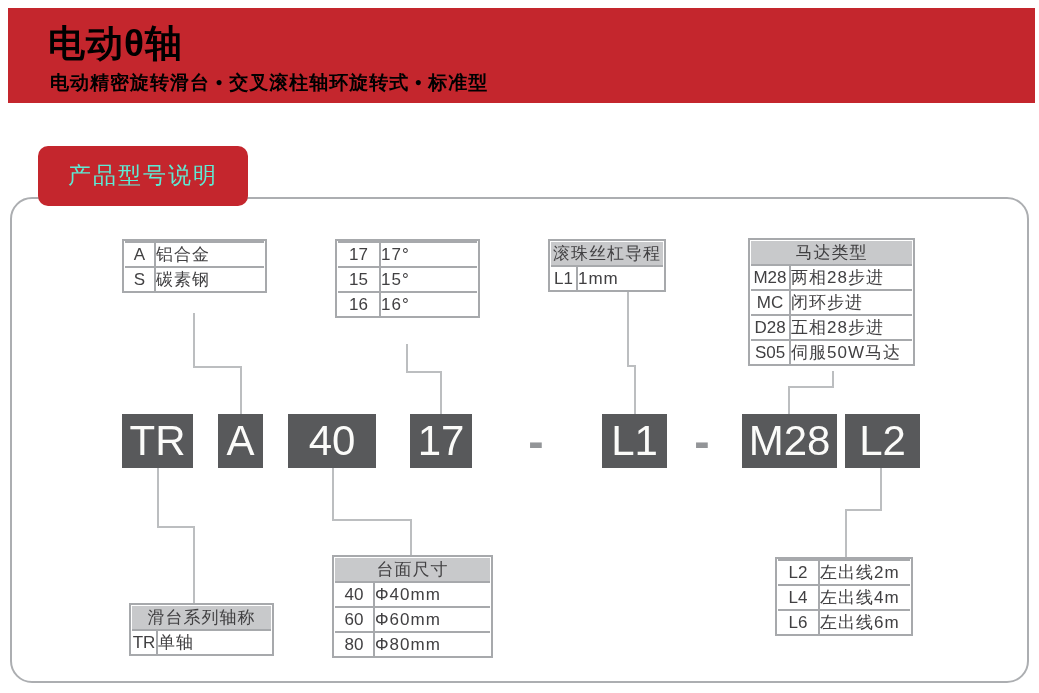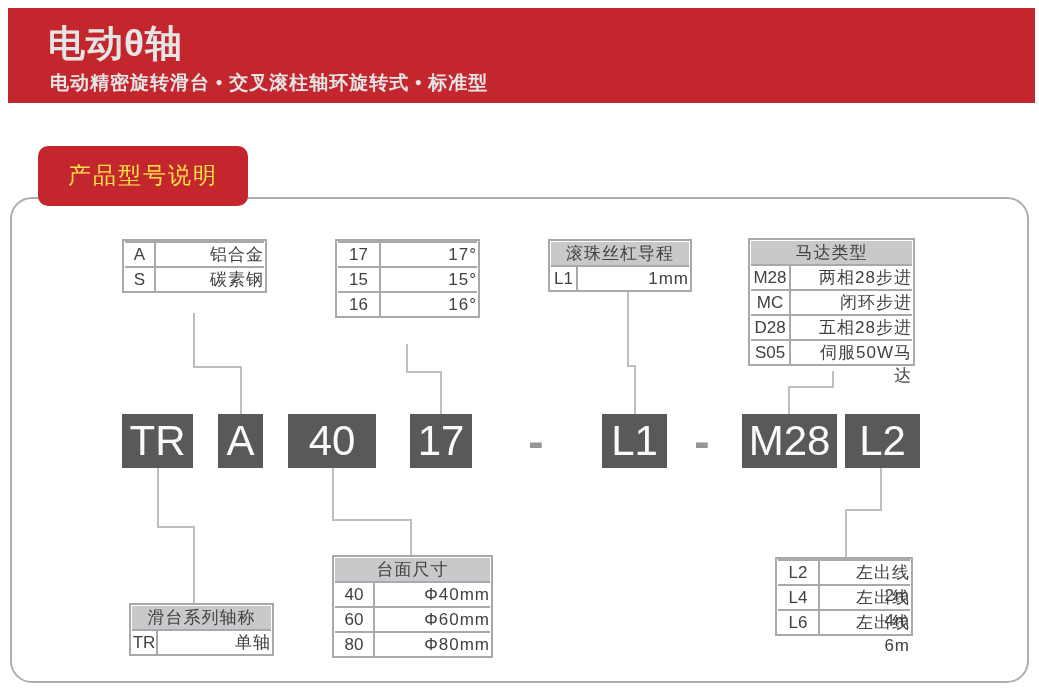--- a/index.html
+++ b/index.html
@@ -1,40 +1,40 @@
 <!DOCTYPE html>
 <html><head>
 <meta charset="utf-8">
 <style>
   * { margin:0; padding:0; box-sizing:border-box; }
   html,body { background:#fff; }
   body { font-family:"Liberation Sans","DejaVu Sans",sans-serif; }
   .page { position:relative; width:1039px; height:693px; background:#fff; overflow:hidden; }
 
   
-  .banner { position:absolute; left:8px; top:8px; width:1027px; height:95px; background:#C4262D; color:#e5e5e5; }
+  .banner { position:absolute; left:8px; top:8px; width:1027px; height:95px; background:#C4262D; color:#000000; }
   .banner-title { position:absolute; left:40px; top:11px; font-size:37px; font-weight:bold; letter-spacing:1px; }
   .banner-sub { position:absolute; left:42px; top:62px; font-size:19px; font-weight:600; letter-spacing:1px;font-family:Liberation Serif, serif; }
 
   
   .section-tab { position:absolute; left:38px; top:146px; width:210px; height:60px; background:#C4262D;
-                 border-radius:10px; color:#fde047; font-size:23px; font-weight:500; text-align:center;
+                 border-radius:10px; color:#5eead4; font-size:23px; font-weight:500; text-align:center;
                  line-height:58px; letter-spacing:2px; z-index:3; }
 
   
   .main-box { position:absolute; left:10px; top:197px; width:1019px; height:486px; background:#fff;
               border:2px solid #ACAEB1; border-radius:22px; z-index:1; }
 
   
   .spec-table { position:absolute; border:2px solid #A7A9AC; background:#fff; color:#414042; font-size:17px; z-index:2; }
   .st-title { height:23px; line-height:23px; background:#C8C9CB; margin:1px 1px 0 1px; text-align:center; letter-spacing:1px; }
   .st-row { display:flex; height:25px; border-top:2px solid #A7A9AC; margin:0 1px; }
   .st-row:first-of-type { margin-top:0; }
   .st-code { width:var(--c1); border-right:2px solid #A7A9AC; text-align:center; line-height:23px; }
-  .st-desc { flex:1; text-align:right; line-height:23px; letter-spacing:1px;padding-left:17px; }
+  .st-desc { flex:1; text-align:left; line-height:23px; letter-spacing:1px; }
 
   
   .code-block { position:absolute; top:414px; height:54px; background:#58595B; color:#FBFBF9;
                 font-size:42px; font-weight:400; display:flex; align-items:center; justify-content:center; z-index:2; }
   .code-dash { position:absolute; top:414px; height:54px; color:#939598; font-size:46px; font-weight:700;
                display:flex; align-items:center; justify-content:center; z-index:2; }
   .b-tr  { left:122px; width:71px; }
   .b-a   { left:218px; width:45px; }
   .b-40  { left:288px; width:88px; }
   .b-17  { left:410px; width:62px; }
@@ -108,21 +108,21 @@
     <div class="st-row">
       <div class="st-code">15</div>
       <div class="st-desc">15°</div>
     </div>
     <div class="st-row">
       <div class="st-code">16</div>
       <div class="st-desc">16°</div>
     </div>
   </div>
 
-  <div class="spec-table" style="left:548px;top:239px;width:144px;--c1:27px;">
+  <div class="spec-table" style="left:548px;top:239px;width:118px;--c1:27px;">
     <div class="st-title">滚珠丝杠导程</div>
     <div class="st-row">
       <div class="st-code">L1</div>
       <div class="st-desc">1mm</div>
     </div>
   </div>
 
   <div class="spec-table" style="left:748px;top:238px;width:167px;--c1:40px;">
     <div class="st-title">马达类型</div>
     <div class="st-row">

